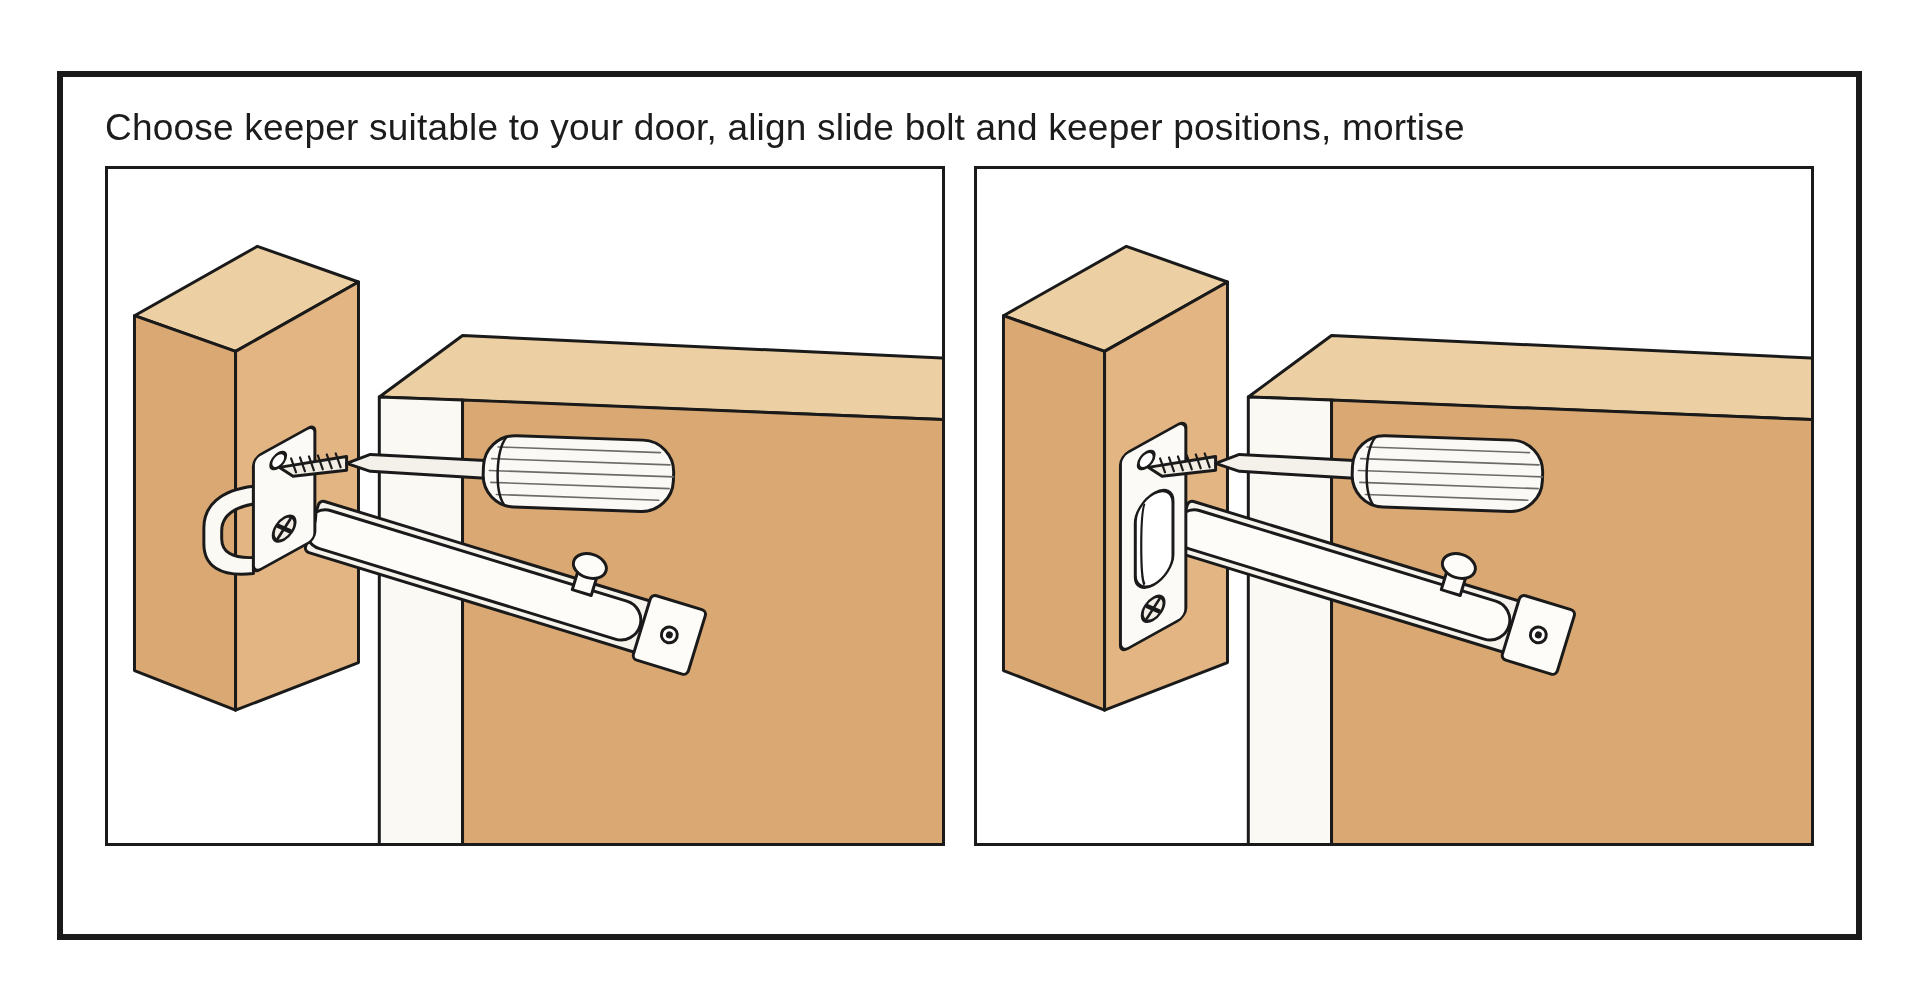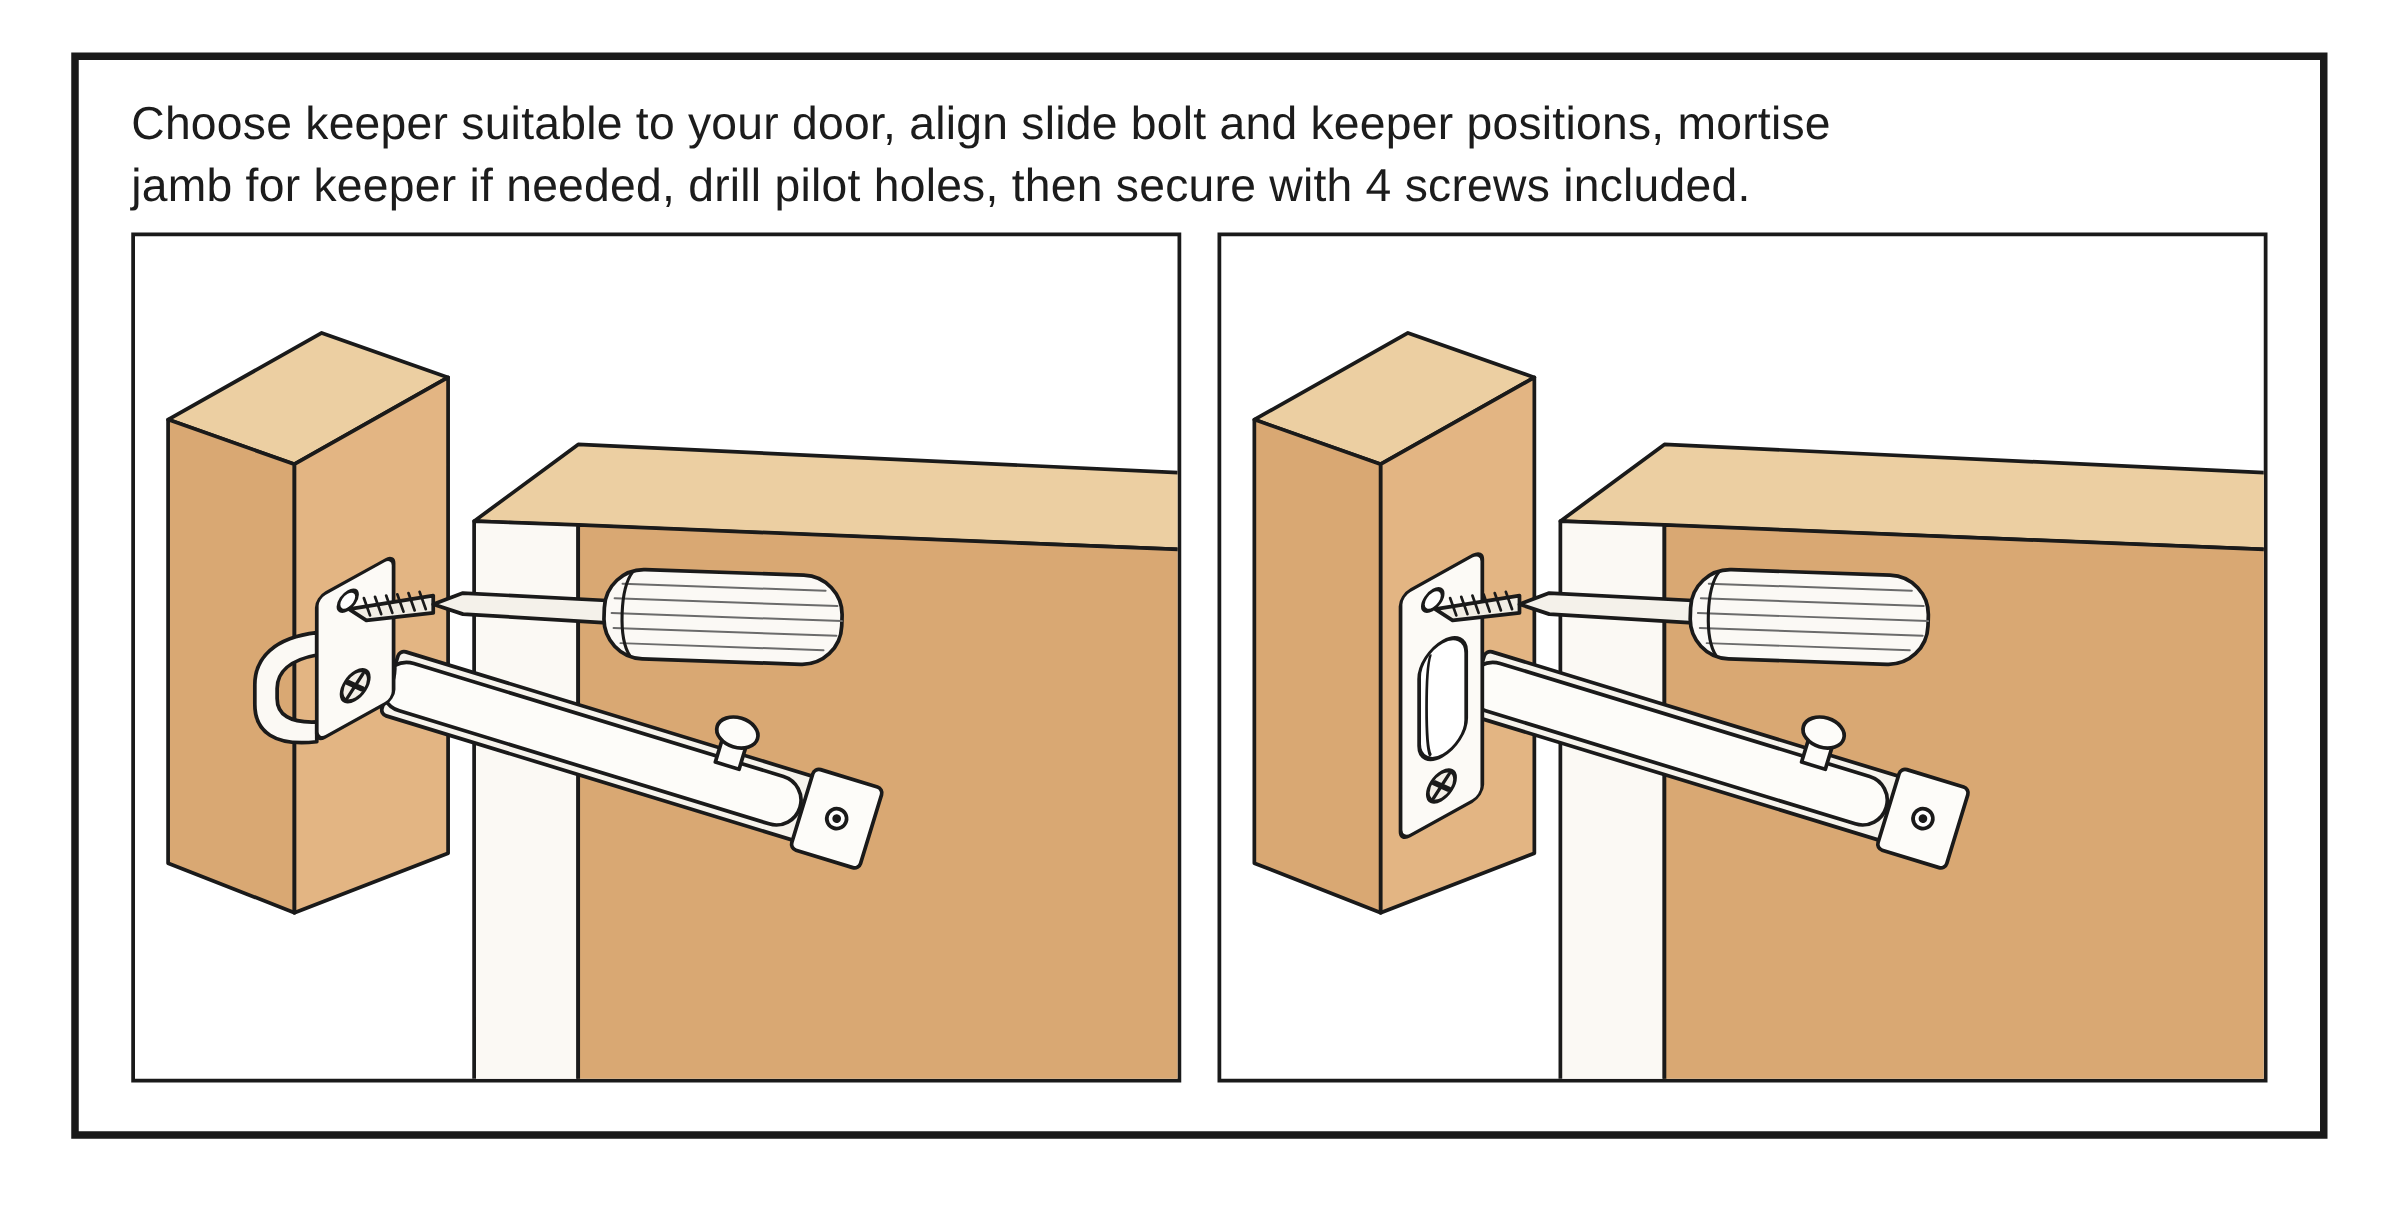--- a/index.html
+++ b/index.html
@@ -1,18 +1,18 @@
 <!DOCTYPE html>
 <html><head>
 <meta charset="utf-8">
 <style>
   html,body{margin:0;padding:0;background:#ffffff;}
   body{width:1920px;height:983px;overflow:hidden;font-family:"Liberation Sans",sans-serif;}
   .frame{
-    position:absolute;left:57px;top:42px;width:1793px;height:857px;
+    position:absolute;left:57px;top:71px;width:1793px;height:857px;
     border:6px solid #1a1a1a;background:#ffffff;
   }
   .instructions{
     margin:26px 40px 0 42px;
     font-size:37px;line-height:1.34;color:#1c1c1c;
     letter-spacing:0.2px;
   }
   .panels{
     display:flex;justify-content:space-between;
     padding:0 42px;margin-top:13px;
@@ -24,21 +24,20 @@
   svg{display:block;}
   svg *{stroke-linejoin:round;stroke-linecap:round;}
 </style>
 </head>
 <body>
 
 <div class="frame">
 
   <div class="instructions">
     <div>Choose keeper suitable to your door, align slide bolt and keeper positions, mortise</div>
-    <div>jamb for keeper if needed, drill pilot holes, then secure with 4 screws included.</div>
   </div>
 
   <div class="panels">
 
     <div class="panel">
       <svg width="834" height="674" viewBox="0 0 840 680">
         <g stroke="#1a1a1a" stroke-width="3">
 
           <g>
             <polygon points="26,148 150,78 252,114 128,184" fill="#eccfa2"></polygon>

